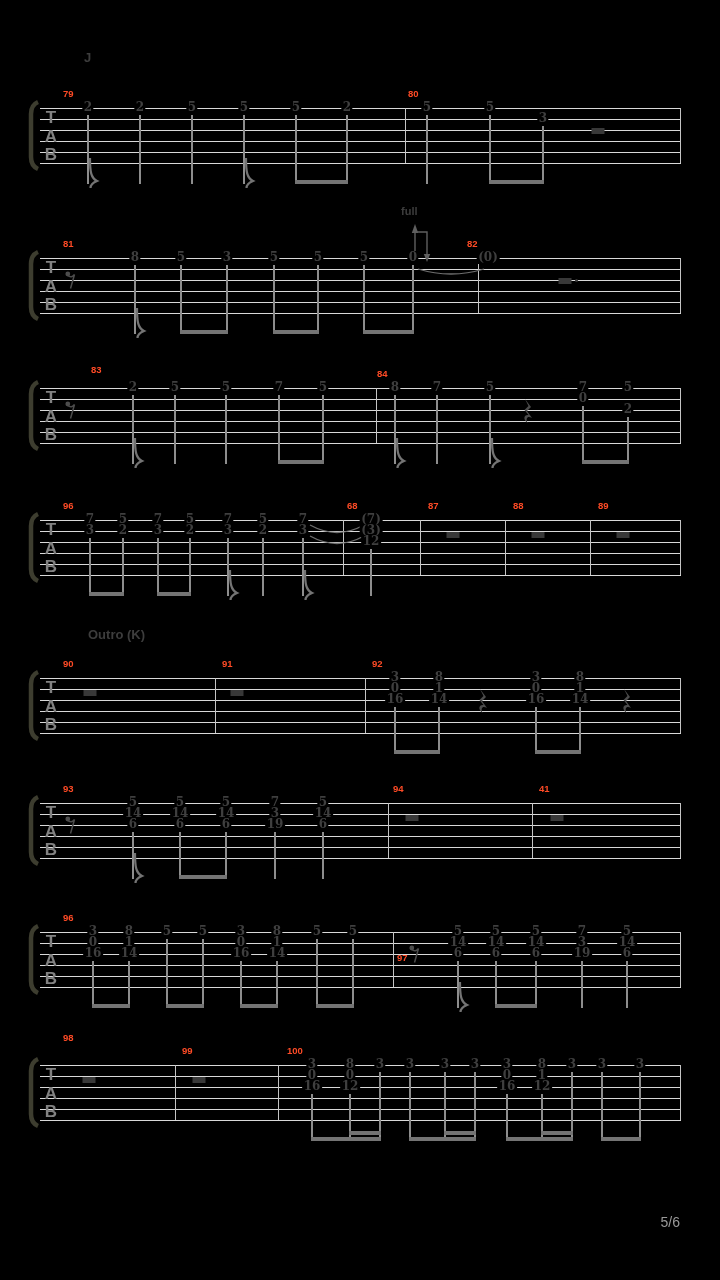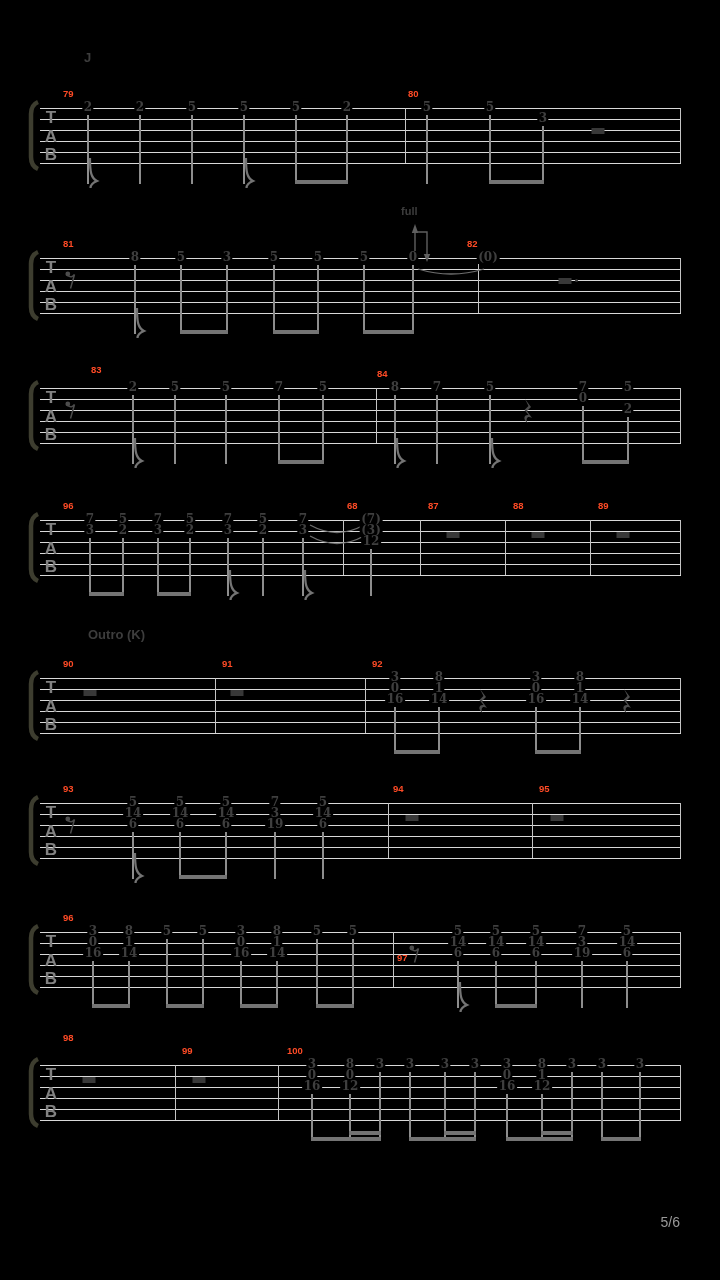--- a/index.html
+++ b/index.html
@@ -329,21 +329,21 @@
     <span class="fret" style="left: 226px; top: 807px;">14</span>
     <span class="fret" style="left: 226px; top: 818px;">6</span>
     <span class="fret" style="left: 275px; top: 796px;">7</span>
     <span class="fret" style="left: 275px; top: 807px;">3</span>
     <span class="fret" style="left: 275px; top: 818px;">19</span>
     <span class="fret" style="left: 323px; top: 796px;">5</span>
     <span class="fret" style="left: 323px; top: 807px;">14</span>
     <span class="fret" style="left: 323px; top: 818px;">6</span>
     <div class="mnum" style="left: 63px; top: 783px;">93</div>
     <div class="mnum" style="left: 393px; top: 783px;">94</div>
-    <div class="mnum" style="left: 539px; top: 783px;">95</div>
+    <div class="mnum" style="left: 539px; top: 783px;">41</div>
     <svg viewBox="0 0 14 69" width="14" height="69" style="left: 27px; top: 925px; z-index: 4;">
       <path d="M11,1 Q4,4 4,13 L4,56 Q4,65 11,68" fill="none" stroke="#3d3d2f" stroke-width="4.5"></path>
     </svg>
     <div class="sline" style="left: 40px; top: 932px; width: 641px;"></div>
     <div class="sline" style="left: 40px; top: 943px; width: 641px;"></div>
     <div class="sline" style="left: 40px; top: 954px; width: 641px;"></div>
     <div class="sline" style="left: 40px; top: 965px; width: 641px;"></div>
     <div class="sline" style="left: 40px; top: 976px; width: 641px;"></div>
     <div class="sline" style="left: 40px; top: 987px; width: 641px;"></div>
     <div class="tabch" style="left: 44px; top: 933px;">T</div>

